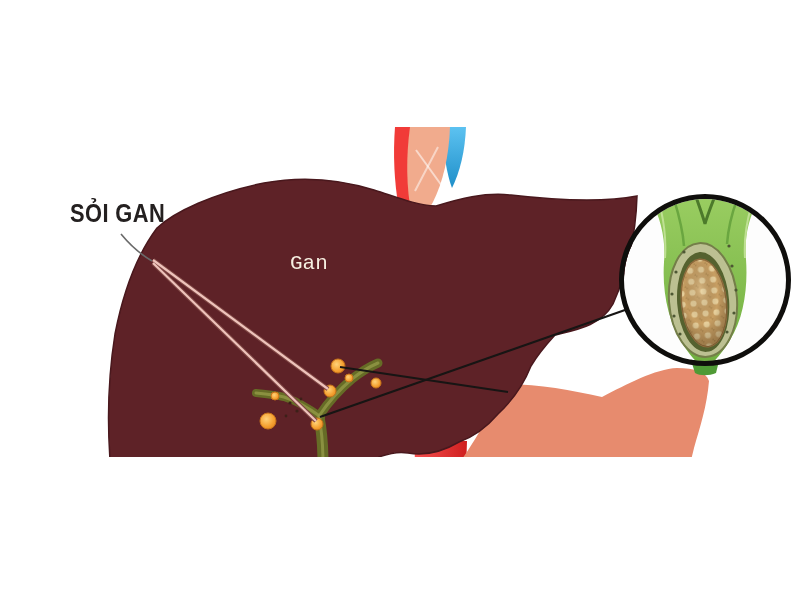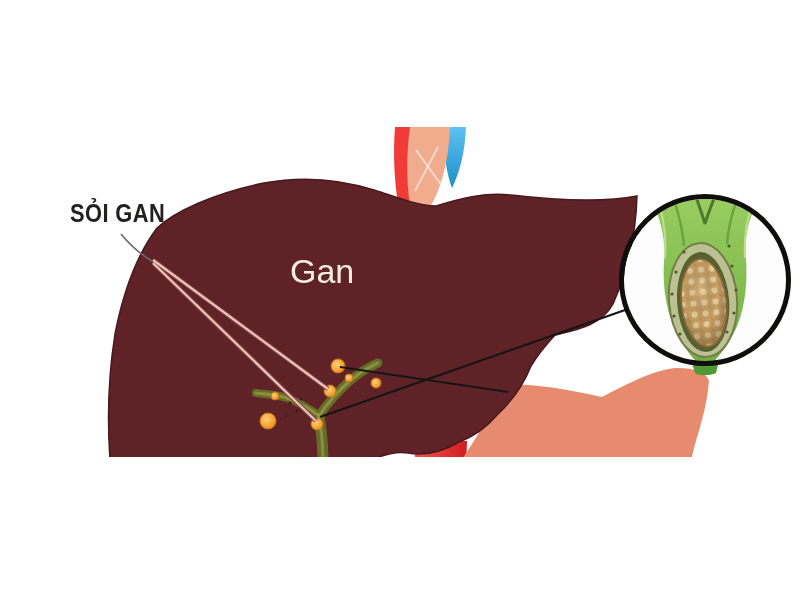--- a/index.html
+++ b/index.html
@@ -9,22 +9,22 @@
   }
   .stage svg { position:absolute; left:0; top:0; }
   .label-stone {
     position:absolute; left:31px; top:198px;
     font-weight:bold; font-size:26px; color:#242020;
     transform:scaleX(.84); transform-origin:0 0;
     white-space:nowrap; letter-spacing:0.5px;
   }
   .label-liver {
     position:absolute; left:251px; top:252px;
-    font-family:Liberation Sans, sans-serif;
-    font-size:34px; color:#f6efe1; white-space:nowrap;
+    font-family:Liberation Mono, monospace;
+    font-size:21px; color:#f6efe1; white-space:nowrap;
   }
 </style>
 </head>
 <body>
 
 <div class="stage">
 
   <svg width="800" height="600" viewBox="0 0 800 600">
     <defs>
       <linearGradient id="blueGrad" x1="0" y1="0" x2="0" y2="1">

